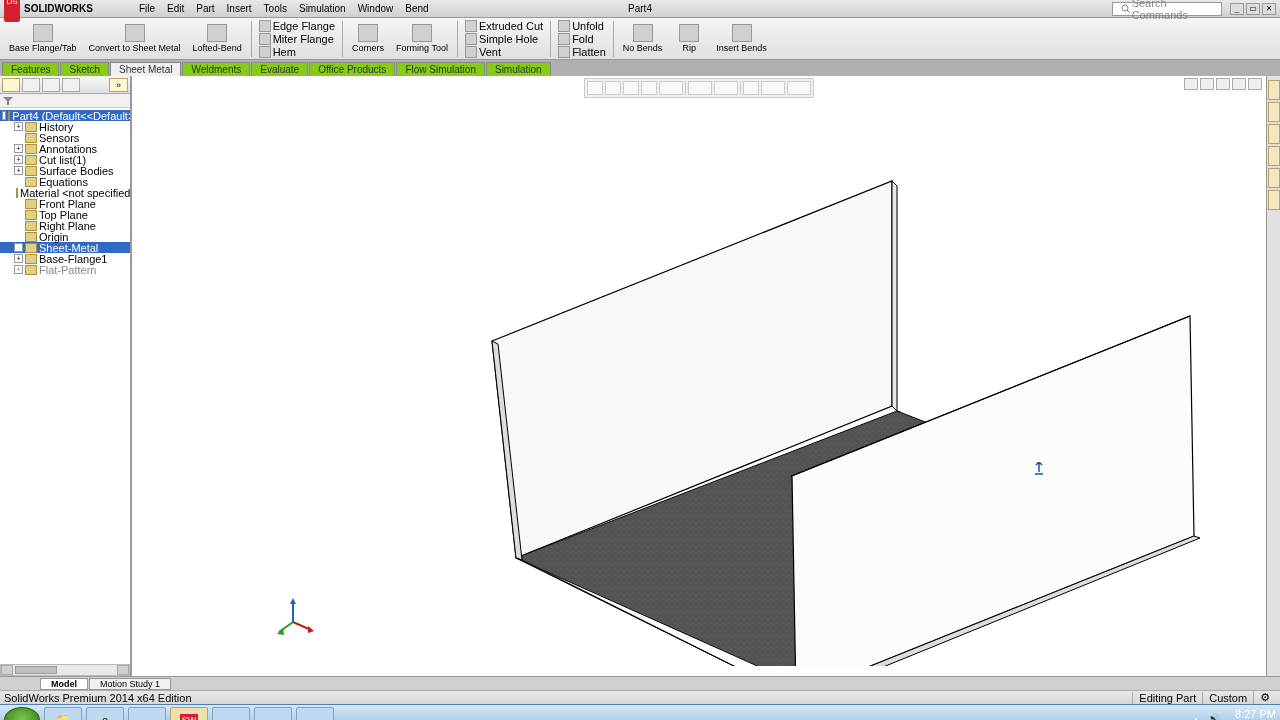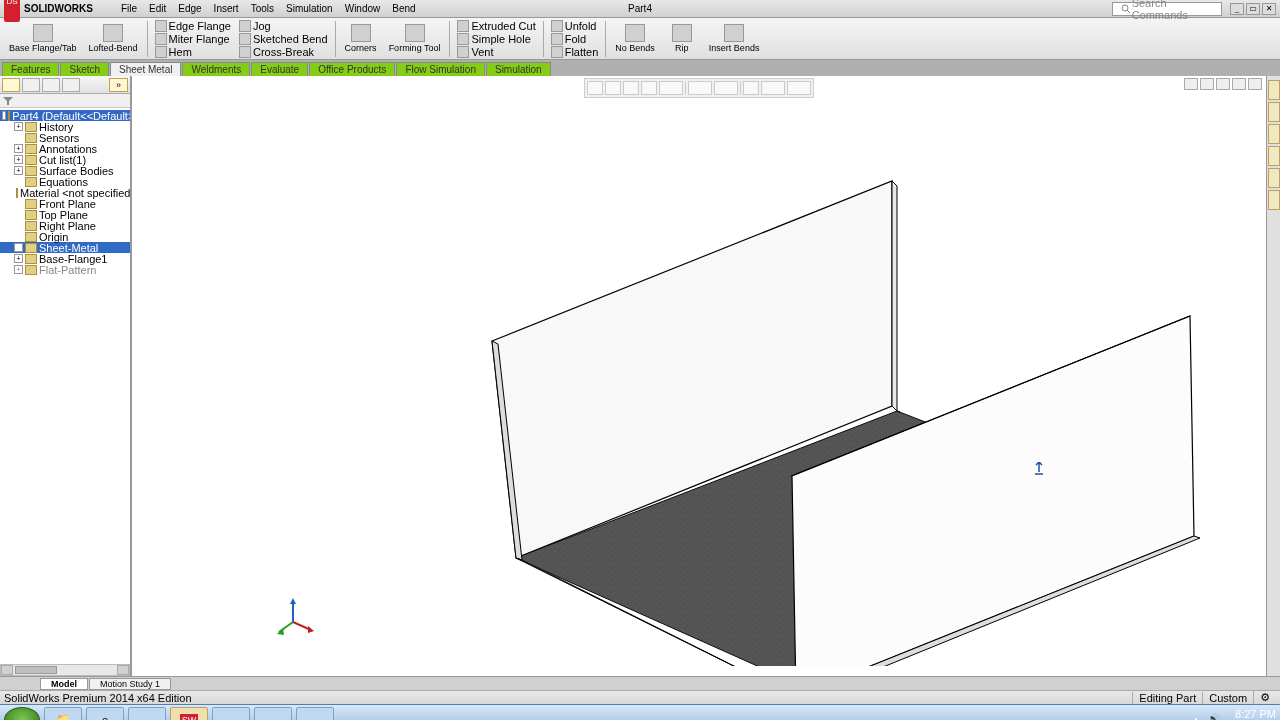--- a/index.html
+++ b/index.html
@@ -1,21 +1,21 @@
 <!DOCTYPE html>
 <html><head>
 <meta charset="utf-8">
 <style>
 * { margin: 0; padding: 0; box-sizing: border-box; font-family: Tahoma, Arial, sans-serif; font-size: 11px; }
 body { background: #c0c0c0; width: 1280px; height: 720px; overflow: hidden; position: relative; }
 
 
 .titlebar { height: 18px; background: linear-gradient(to bottom, #e8e8e8, #d0d0d0); display: flex; align-items: center; padding: 0 4px; border-bottom: 1px solid #999; }
 .app-logo { width: 16px; height: 27px; background: #d4202e; margin-right: 4px; color: white; font-size: 8px; text-align: center; line-height: 14px; border-radius: 2px; }
-.app-name { font-weight: bold; font-size: 10px; margin-right: 28px; }
+.app-name { font-weight: bold; font-size: 10px; margin-right: 46px; }
 .menubar { display: flex; gap: 12px; flex: 1; }
 .menu-item { font-size: 10px; cursor: pointer; }
 .title-center { position: absolute; left: 50%; transform: translateX(-50%); font-size: 10px; }
 .search-box { background: white; border: 1px solid #999; width: 110px; height: 14px; padding: 0 8px; font-size: 9px; display: flex; align-items: center; margin-left: auto; }
 .search-box svg { margin-right: 2px; }
 .win-controls { display: flex; gap: 2px; margin-left: 8px; }
 .win-btn { width: 14px; height: 12px; background: #ddd; border: 1px solid #999; font-size: 8px; text-align: center; line-height: 10px; cursor: pointer; }
 
 
 .ribbon { height: 42px; background: linear-gradient(to bottom, #f5f5f5, #e0e0e0); display: flex; align-items: center; padding: 2px 4px; border-bottom: 1px solid #999; gap: 2px; }
@@ -96,21 +96,21 @@
 </style>
 </head>
 <body>
 
 <div class="titlebar">
   <div class="app-logo">DS</div>
   <div class="app-name">SOLIDWORKS</div>
   <div class="menubar">
     <span class="menu-item">File</span>
     <span class="menu-item">Edit</span>
-    <span class="menu-item">Edge</span>
+    <span class="menu-item">Part</span>
     <span class="menu-item">Insert</span>
     <span class="menu-item">Tools</span>
     <span class="menu-item">Simulation</span>
     <span class="menu-item">Window</span>
     <span class="menu-item">Bend</span>
   </div>
   <div class="title-center">Part4</div>
   <div class="search-box">
     <svg width="10" height="10">
         <circle cx="4" cy="4" r="3" fill="none" stroke="#888"></circle>
@@ -126,49 +126,41 @@
 </div>
 
 <div class="ribbon">
   <div class="ribbon-btn">
       <div class="icon"></div>
       <span>Base
 Flange/Tab</span>
     </div>
   <div class="ribbon-btn">
       <div class="icon"></div>
+      <span>Convert
+to Sheet
+Metal</span>
+    </div>
+  <div class="ribbon-btn">
+      <div class="icon"></div>
       <span>Lofted-Bend</span>
     </div>
   <div class="ribbon-sep"></div>
   <div class="ribbon-small-group">
     <div class="ribbon-small">
         <div class="icon"></div>
         <span>Edge Flange</span>
       </div>
     <div class="ribbon-small">
         <div class="icon"></div>
         <span>Miter Flange</span>
       </div>
     <div class="ribbon-small">
         <div class="icon"></div>
         <span>Hem</span>
-      </div>
-  </div>
-  <div class="ribbon-small-group">
-    <div class="ribbon-small">
-        <div class="icon"></div>
-        <span>Jog</span>
-      </div>
-    <div class="ribbon-small">
-        <div class="icon"></div>
-        <span>Sketched Bend</span>
-      </div>
-    <div class="ribbon-small">
-        <div class="icon"></div>
-        <span>Cross-Break</span>
       </div>
   </div>
   <div class="ribbon-sep"></div>
   <div class="ribbon-btn">
       <div class="icon"></div>
       <span>Corners</span>
     </div>
   <div class="ribbon-btn">
       <div class="icon"></div>
       <span>Forming

